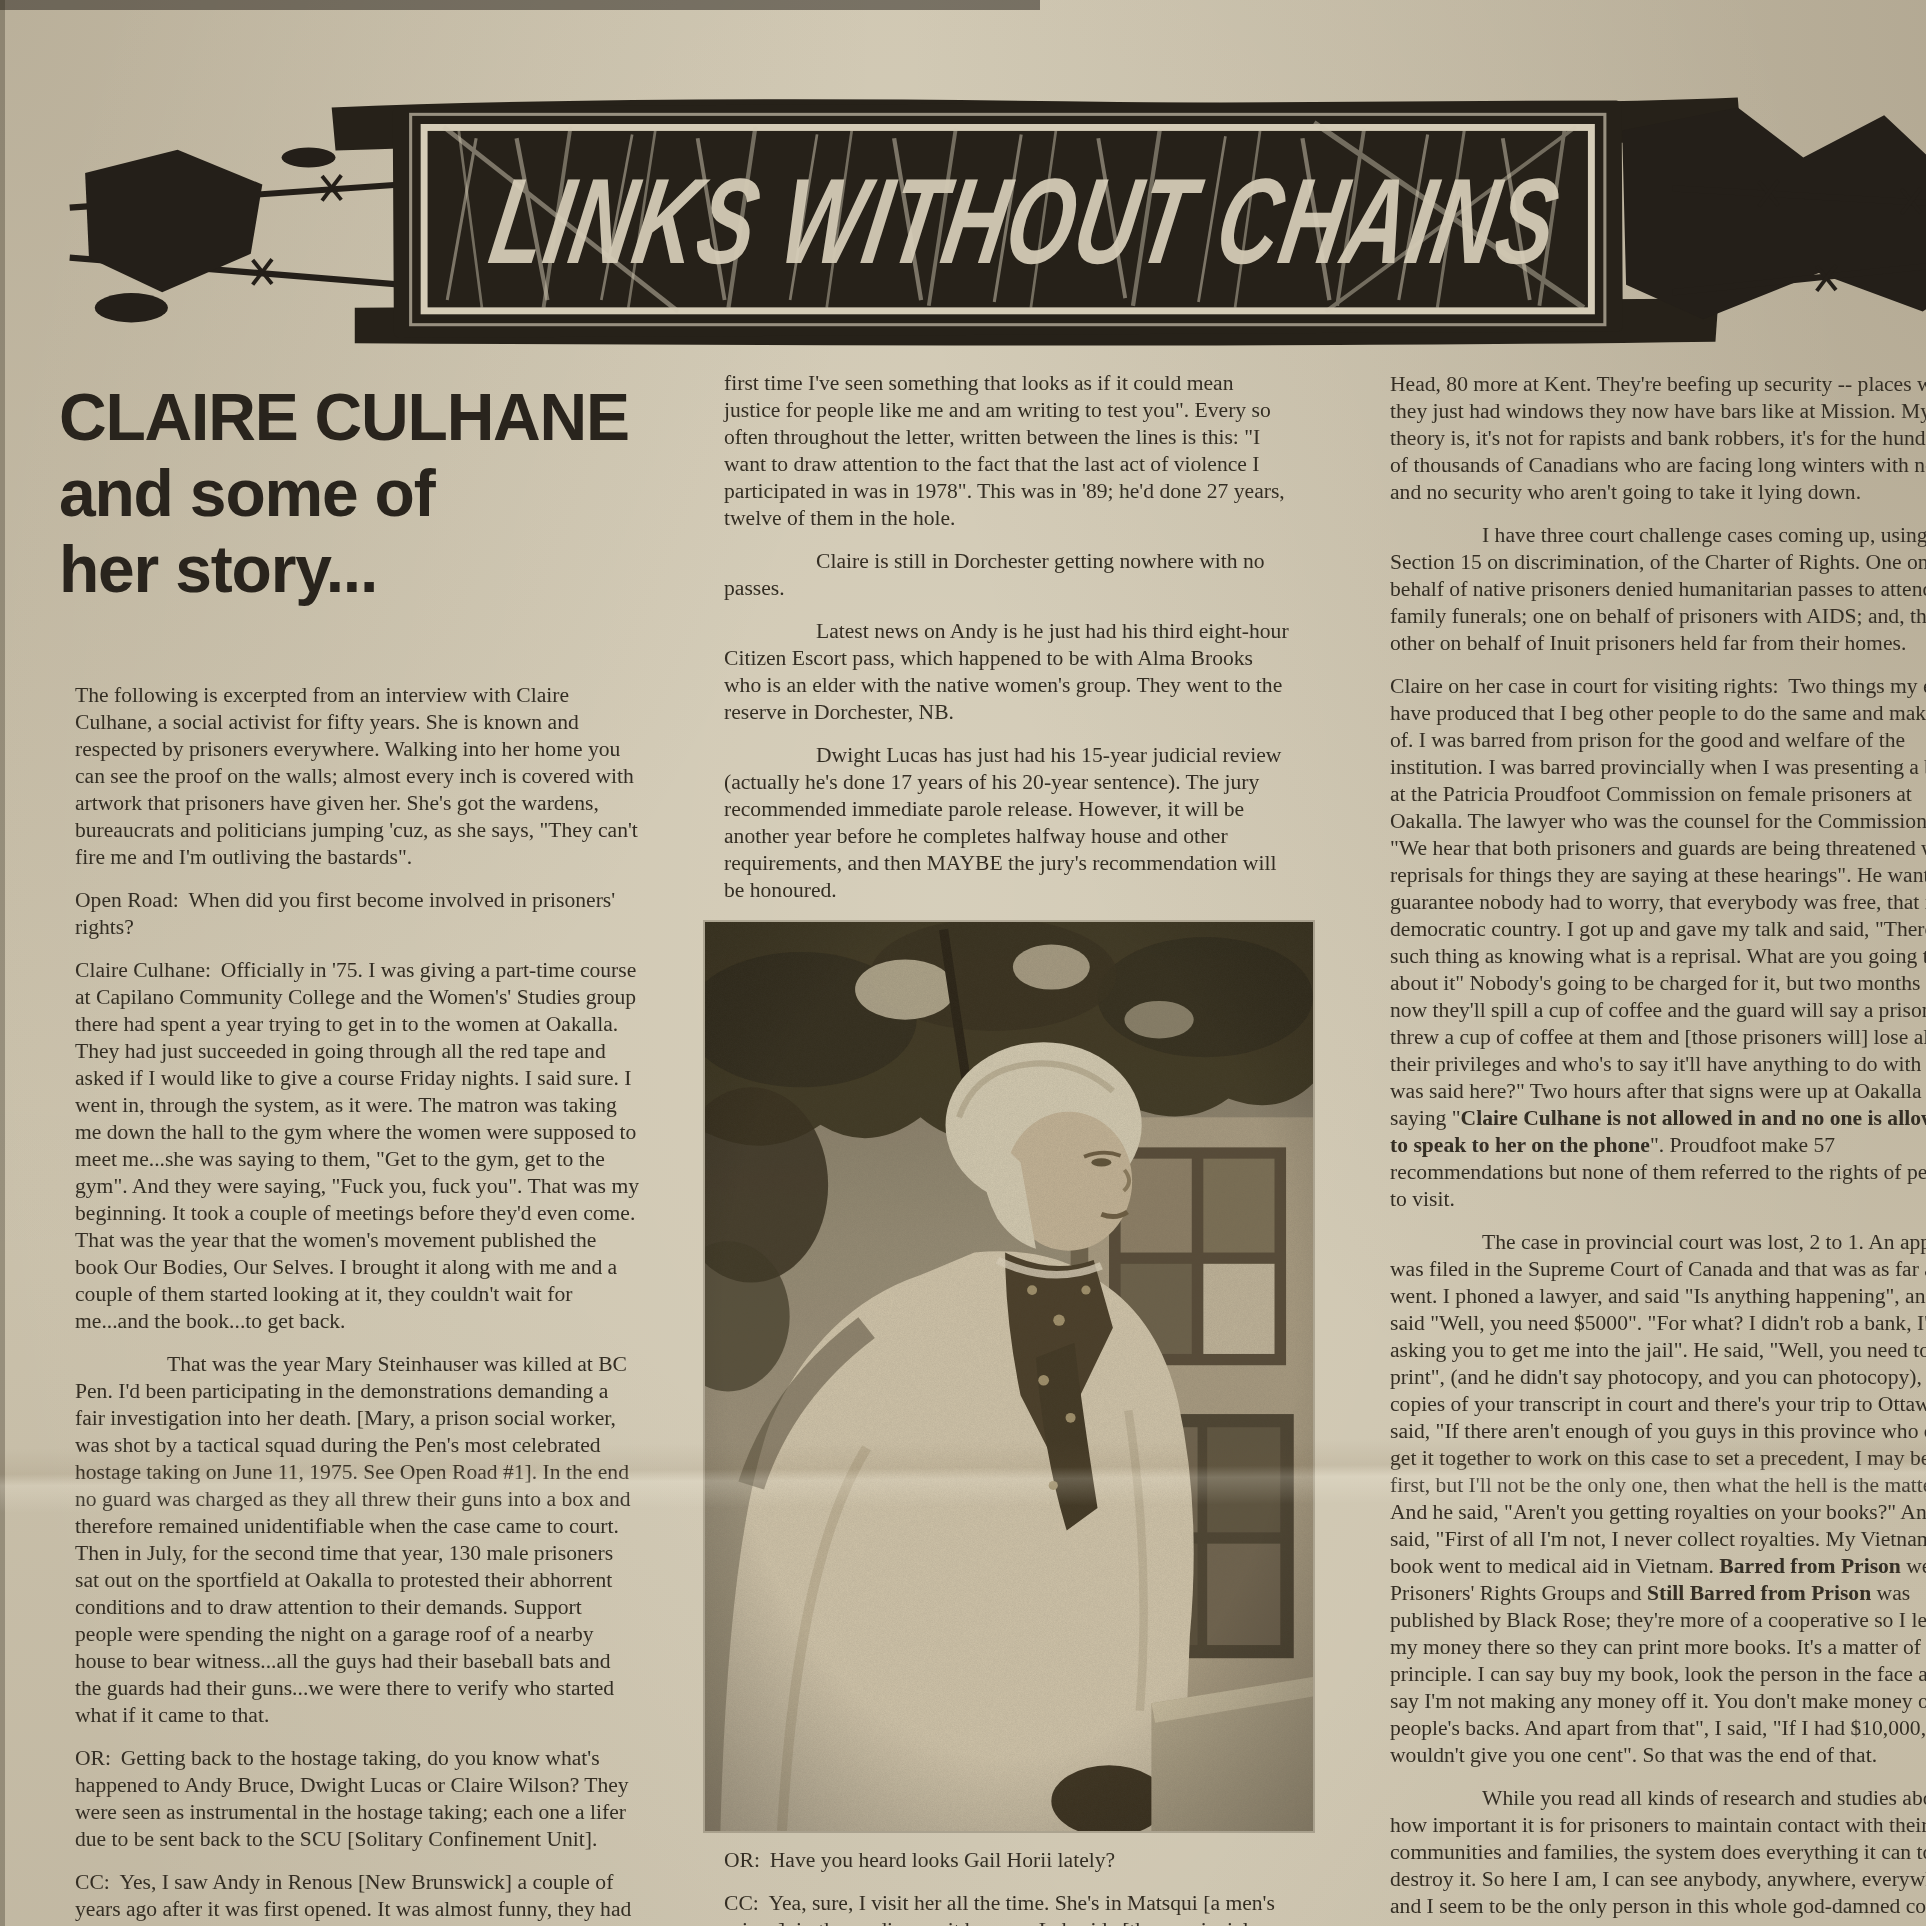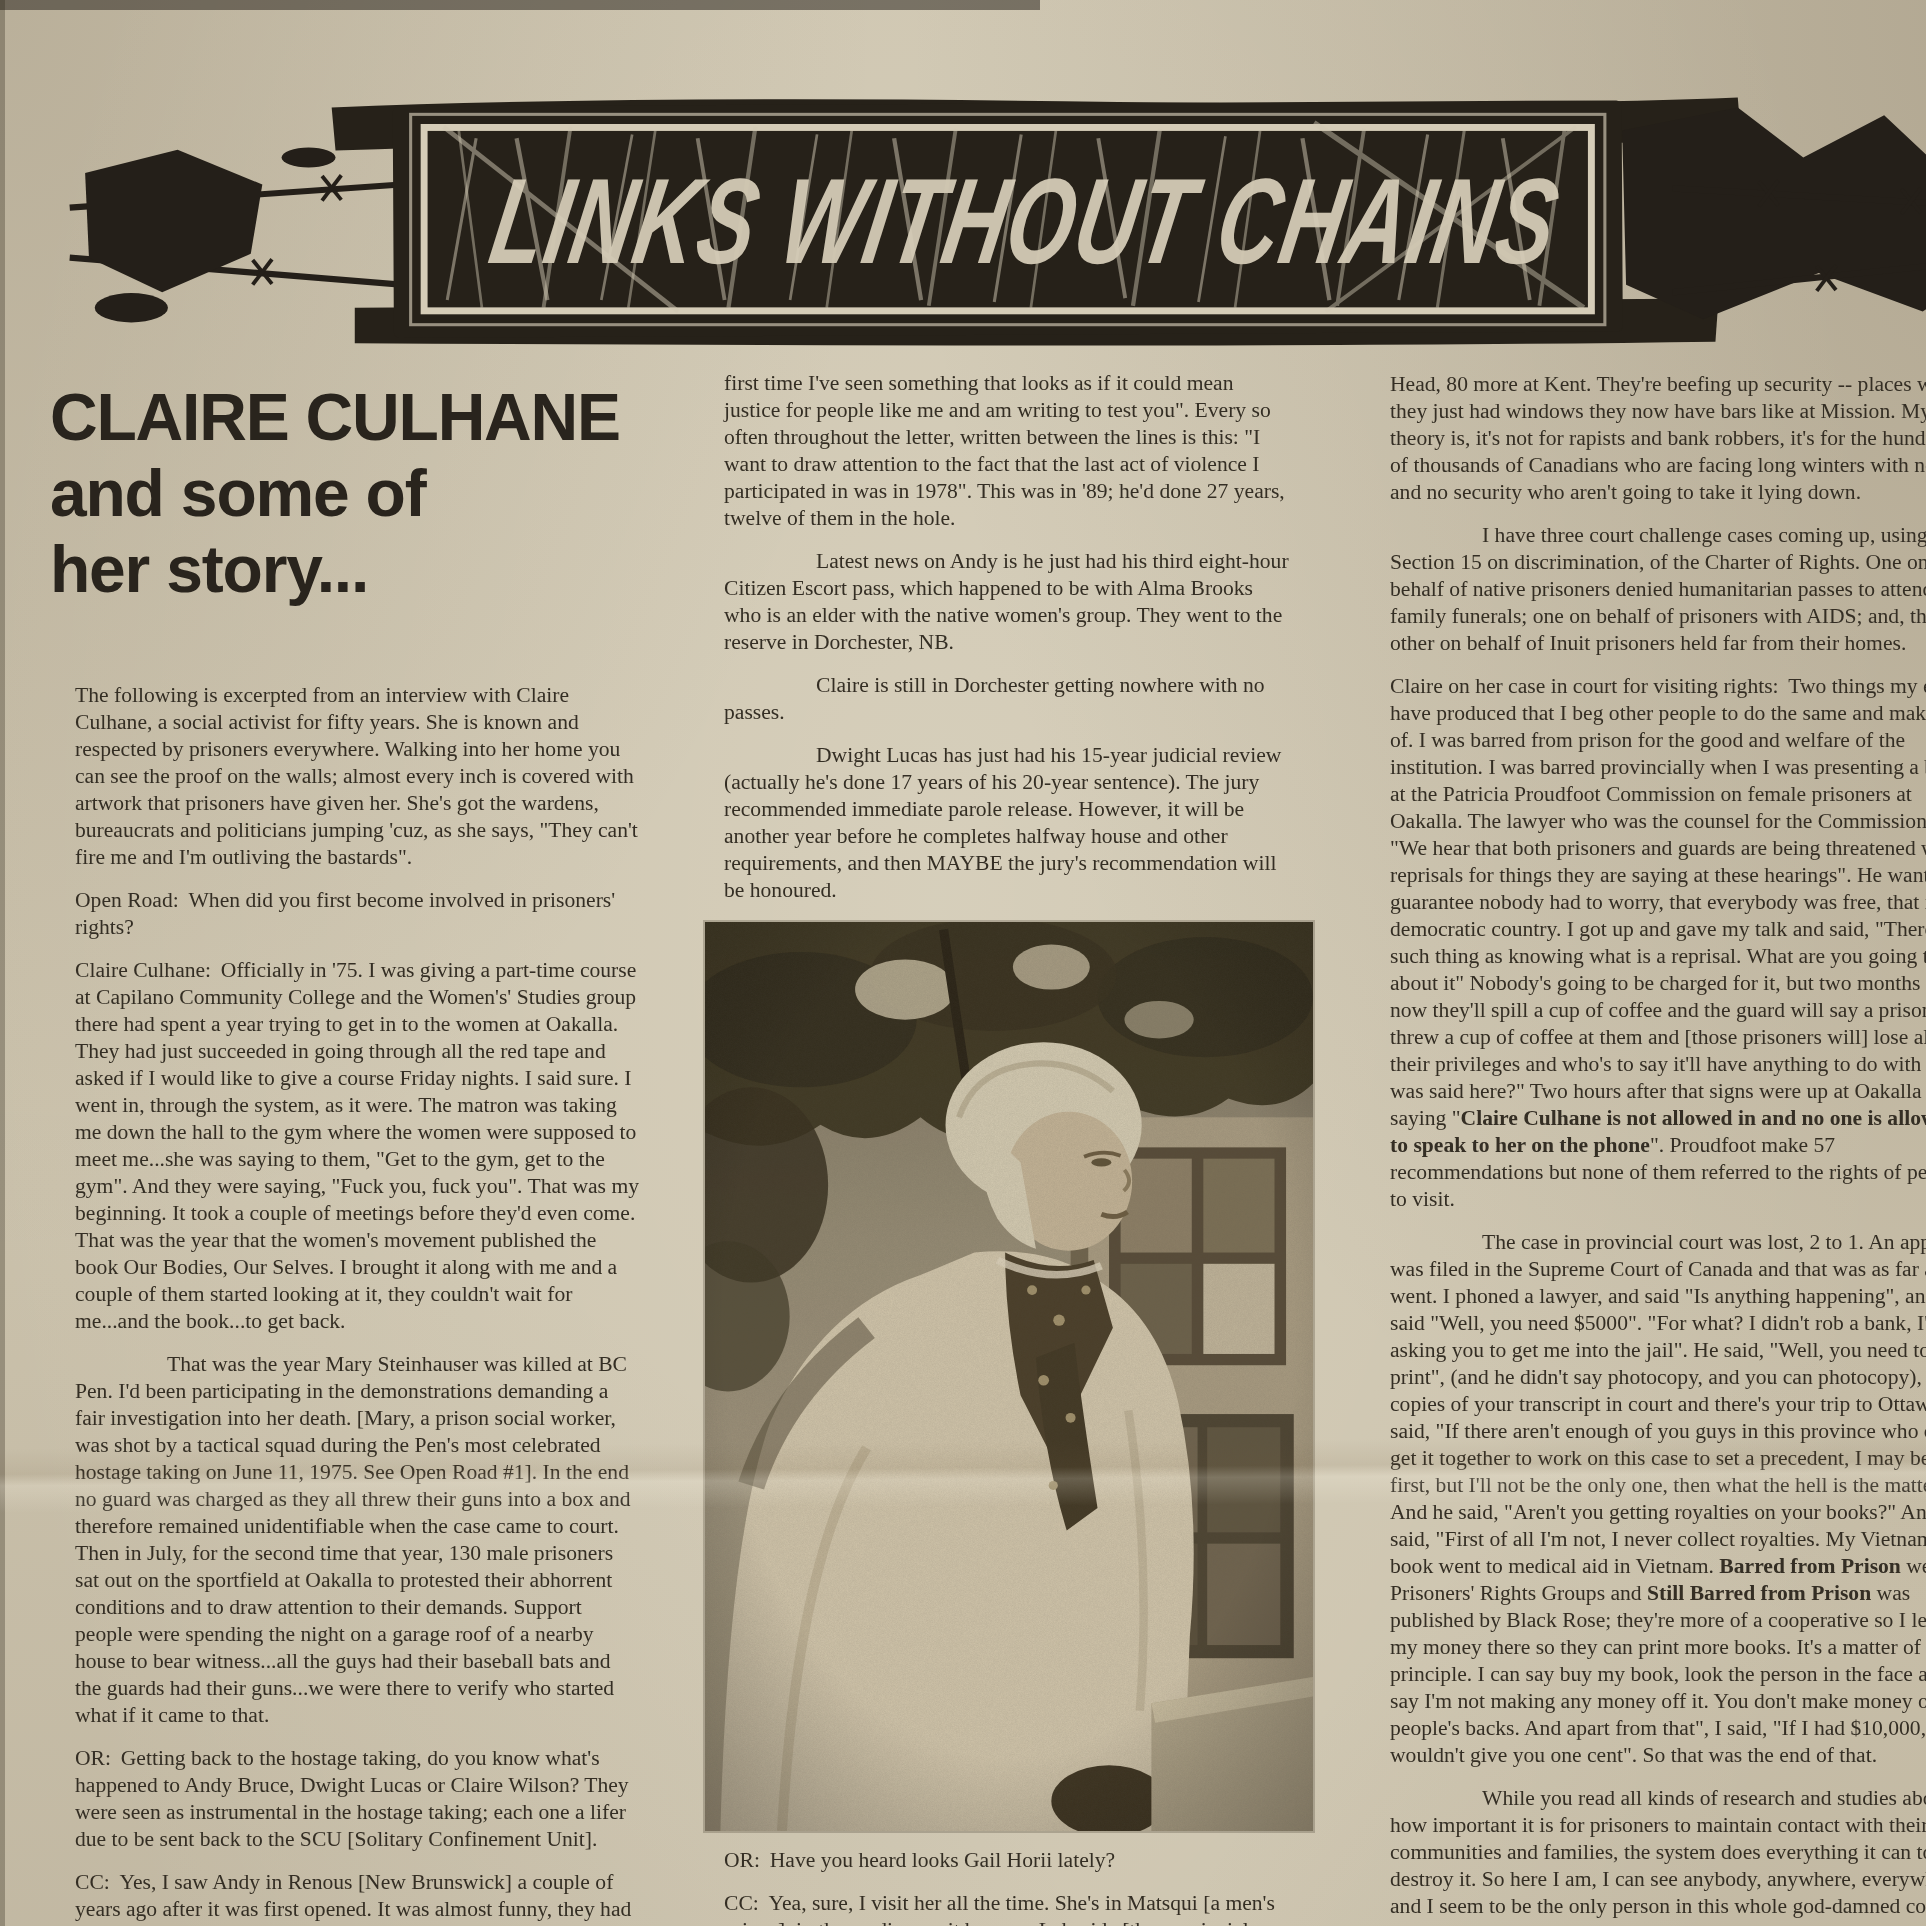--- a/index.html
+++ b/index.html
@@ -20,21 +20,21 @@
     background:#2f2a22; opacity:.55; }
   .left-edge { position:absolute; left:0; top:0; width:5.4px; height:100%;
     background:rgba(40,32,20,.30); }
   .crease { position:absolute; left:0; top:1441px; width:2080px; height:65px;
     transform:rotate(-.4deg); pointer-events:none;
     background:linear-gradient(180deg, rgba(0,0,0,0), rgba(110,90,60,.10) 40%,
       rgba(255,250,235,.20) 58%, rgba(0,0,0,0));
   }
   .banner-svg { position:absolute; left:62px; top:92px; width:1957px; height:262px; }
 
-  .headline { position:absolute; left:50px; top:379px; width:601px; margin:0;
+  .headline { position:absolute; left:59px; top:379px; width:601px; margin:0;
     font-family:"Liberation Sans", sans-serif; font-weight:bold;
     font-size:66px; line-height:76px; letter-spacing:-1.2px; color:#29241d;
     white-space:pre-line;
   }
   .col { position:absolute; font-size:21.6px; line-height:27px; color:#342e24; }
   .col p { margin:16px; }
   .col-left  { left:59px;  top:666px; width:599px; }
   .col-mid   { left:708px; top:354px;  width:602px; }
   .col-right { left:1374px; top:355px;  width:622px; }
   .gap  { margin-top:28.5px; }
@@ -140,22 +140,22 @@
   <p class="gap"><span class="lead">Open Road:</span><span>When did you first become involved in prisoners' rights?</span></p>
   <p class="gap"><span class="lead">Claire Culhane:</span><span>Officially in '75.  I was giving a part-time course at Capilano Community College and the Women's' Studies group there had spent a year trying to get in to the women at Oakalla.  They had just succeeded in going through all the red tape and asked if I would like to give a course Friday nights.  I said sure.  I went in, through the system, as it were.  The matron was taking me down the hall to the gym where the women were supposed to meet me...she was saying to them, "Get to the gym, get to the gym".  And they were saying, "Fuck you, fuck you".  That was my beginning.  It took a couple of meetings before they'd even come.  That was the year that the women's movement published the book </span><span class="u">Our Bodies, Our Selves</span><span>.  I brought it along with me and a couple of them started looking at it, they couldn't wait for me...and the book...to get back.</span></p>
   <p class="ind">That was the year Mary Steinhauser was killed at BC Pen.  I'd been participating in the demonstrations demanding a fair investigation into her death.  [Mary, a prison social worker, was shot by a tactical squad during the Pen's most celebrated hostage taking on June 11, 1975.  See Open Road #1].  In the end no guard was charged as they all threw their guns into a box and therefore remained unidentifiable when the case came to court.  Then in July, for the second time that year, 130 male prisoners sat out on the sportfield at Oakalla to protested their abhorrent conditions and to draw attention to their demands.  Support people were spending the night on a garage roof of a nearby house to bear witness...all the guys had their baseball bats and the guards had their guns...we were there to verify who started what if it came to that.</p>
   <p class="gap"><span class="lead">OR:</span><span>Getting back to the hostage taking, do you know what's happened to Andy Bruce, Dwight Lucas or Claire Wilson?  They were seen as instrumental in the hostage taking; each one a lifer due to be sent back to the SCU [Solitary Confinement Unit].</span></p>
   <p class="gap"><span class="lead">CC:</span><span>Yes, I saw Andy in Renous [New Brunswick] a couple of years ago after it was first opened.  It was almost funny, they had a CAC, Citizen Advisory Committee, wandering around and Andy went up to them and said, "If you really want to know what's going on in the prison you should get in touch with the Inmate Committee".  "Oh thank you very much, where would we find them?"  "They're all in the hole".  And they said, "You look like a bright young man, why didn't you volunteer for it?"  He said, "You just put your finger right on it!"</span></p>
 
 </div>
 
 <div class="col col-mid">
   <p>first time I've seen something that looks as if it could mean justice for people like me and am writing to test you".  Every so often throughout the letter, written between the lines is this: "I want to draw attention to the fact that the last act of violence I participated in was in 1978".  This was in '89; he'd done 27 years, twelve of them in the hole.</p>
+  <p class="ind">Claire is still in Dorchester getting nowhere with no passes.</p>
   <p class="ind">Latest news on Andy is he just had his third eight-hour Citizen Escort pass, which happened to be with Alma Brooks who is an elder with the native women's group.  They went to the reserve in Dorchester, NB.</p>
-  <p class="ind">Claire is still in Dorchester getting nowhere with no passes.</p>
   <p class="ind">Dwight Lucas has just had his 15-year judicial review (actually he's done 17 years of his 20-year sentence).  The jury recommended immediate parole release.  However, it will be another year before he completes halfway house and other requirements, and then MAYBE the jury's recommendation will be honoured.</p>
 
   <svg class="photo" viewBox="0 0 1580 2420" preserveAspectRatio="none">
     <defs>
       <linearGradient id="pbg" x1="0" y1="0" x2="0" y2="1">
         <stop offset="0" stop-color="#7d7663"></stop>
           <stop offset="0.35" stop-color="#968d78"></stop>
           <stop offset="1" stop-color="#a89e87"></stop>
       </linearGradient>
       <radialGradient id="vig" cx="0.5" cy="0.45" r="0.78">

